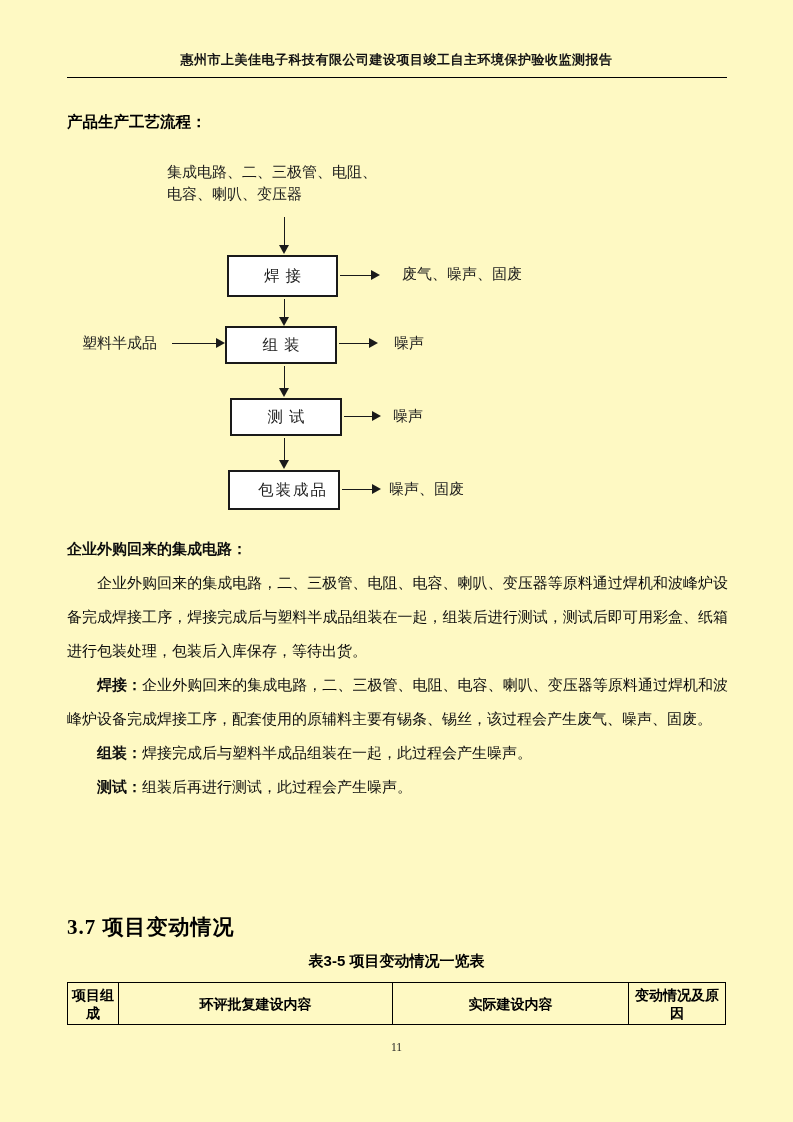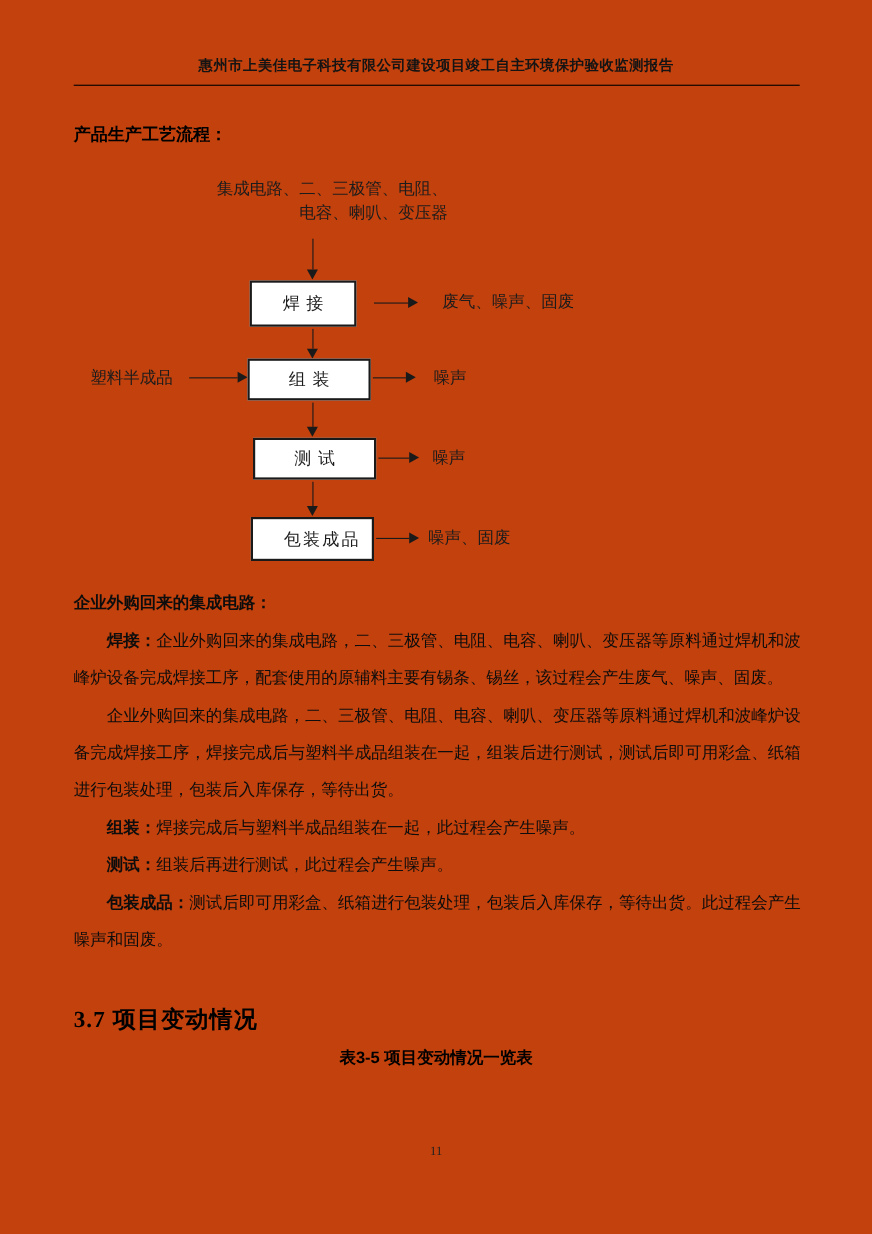--- a/index.html
+++ b/index.html
@@ -1,21 +1,21 @@
 <!DOCTYPE html>
 <html><head>
 <meta charset="utf-8">
 <style>
   * { margin:0; padding:0; box-sizing:border-box; }
   html,body { background:#888; }
   .page {
     position:relative;
     width:793px; height:1122px;
     margin:0 auto;
-    background:#c2410c;
+    background:#fef9c3;
     color:#111;
     font-family:"Liberation Sans", sans-serif;
     overflow:hidden;
   }
   
   .doc-header {
     position:absolute; top:51px; left:0; width:793px;
     text-align:center; font-size:13px; font-weight:600; color:#141414;
     letter-spacing:0.5px;
   }
@@ -23,30 +23,30 @@
     position:absolute; top:77px; left:67px; width:660px;
     border-top:1.6px solid #000;
   }
   .flow-title {
     position:absolute; top:112px; left:67px;
     font-size:15.5px; font-weight:bold; color:#000;
   }
   
   .src-label {
     position:absolute; left:167px; top:161px; width:240px;
-    text-align:right; font-size:15px; line-height:22px; color:#1c1c1c;
+    text-align:left; font-size:15px; line-height:22px; color:#1c1c1c;
   }
   .flow-box {
     position:absolute; border:2px solid #1a1a1a; background:#fff;
     display:flex; align-items:center; justify-content:center;
     font-size:15.5px; color:#1c1c1c;
     letter-spacing:6px; padding-left:6px;
   }
   .flow-box.wide { letter-spacing:2px; padding-left:18px; }
-  .box-welding   { left:227px; top:255px; width:97px; height:42px; }
+  .box-welding   { left:227px; top:255px; width:111px; height:42px; }
   .box-assembly  { left:225px; top:326px; width:112px; height:38px; }
   .box-testing   { left:230px; top:398px; width:112px; height:38px; }
   .box-packaging { left:228px; top:470px; width:112px; height:40px; }
   .vline { position:absolute; width:0; border-left:1.5px solid #1a1a1a; }
   .hline { position:absolute; height:0; border-top:1.5px solid #1a1a1a; }
   .tri-down {
     position:absolute; width:0; height:0;
     border-left:5.5px solid transparent; border-right:5.5px solid transparent;
     border-top:9px solid #1a1a1a;
   }
@@ -139,26 +139,41 @@
   <div class="vline" style="left:284px; top:438px; height:22px;"></div>
   <div class="tri-down" style="left:279px; top:460px;"></div>
 
   <div class="flow-box wide box-packaging">包装成品</div>
   <div class="hline" style="left:342px; top:489px; width:30px;"></div>
   <div class="tri-right" style="left:372px; top:484px;"></div>
   <div class="flow-text" style="left:389px; top:480px;">噪声、固废</div>
 
   <div class="desc">
     <div class="desc-title">企业外购回来的集成电路：</div>
+    <p>企业外购回来的集成电路，二、三极管、电阻、电容、喇叭、变压器等原料通过焊机和波峰炉设备完成焊接工序，焊接完成后与塑料半成品组装在一起，组装后进行测试，测试后即可用彩盒、纸箱进行包装处理，包装后入库保存，等待出货。</p>
     <p><b>焊接：</b><span>企业外购回来的集成电路，二、三极管、电阻、电容、喇叭、变压器等原料通过焊机和波峰炉设备完成焊接工序，配套使用的原辅料主要有锡条、锡丝，该过程会产生废气、噪声、固废。</span></p>
-    <p>企业外购回来的集成电路，二、三极管、电阻、电容、喇叭、变压器等原料通过焊机和波峰炉设备完成焊接工序，焊接完成后与塑料半成品组装在一起，组装后进行测试，测试后即可用彩盒、纸箱进行包装处理，包装后入库保存，等待出货。</p>
     <p><b>组装：</b><span>焊接完成后与塑料半成品组装在一起，此过程会产生噪声。</span></p>
     <p><b>测试：</b><span>组装后再进行测试，此过程会产生噪声。</span></p>
-    <p><b>包装成品：</b><span>测试后即可用彩盒、纸箱进行包装处理，包装后入库保存，等待出货。此过程会产生噪声和固废。</span></p>
   </div>
 
   <div class="sec-heading">3.7 项目变动情况</div>
   <div class="table-caption">表3-5 项目变动情况一览表</div>
 
+  <table class="change-table">
+    <colgroup>
+      <col style="width:51px">
+        <col style="width:274px">
+        <col style="width:236px">
+        <col style="width:97px">
+    </colgroup>
+    <tbody>
+        <tr>
+      <th>项目组成</th>
+      <th>环评批复建设内容</th>
+      <th>实际建设内容</th>
+      <th>变动情况及原因</th>
+    </tr>
+  </tbody>
+    </table>
 
   <div class="page-number">11</div>
 
 </div>
 
 </body></html>

